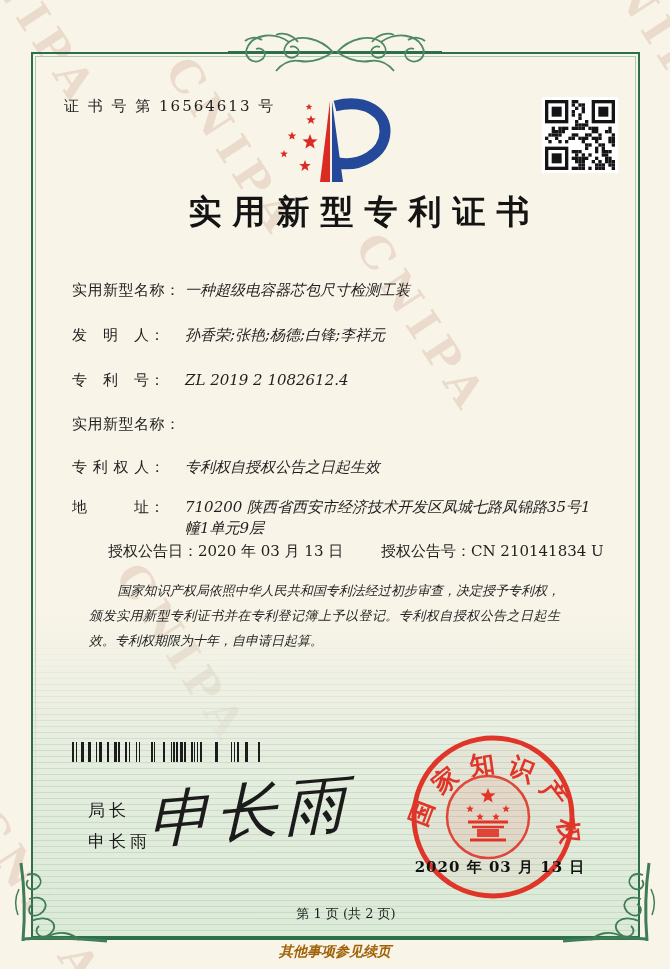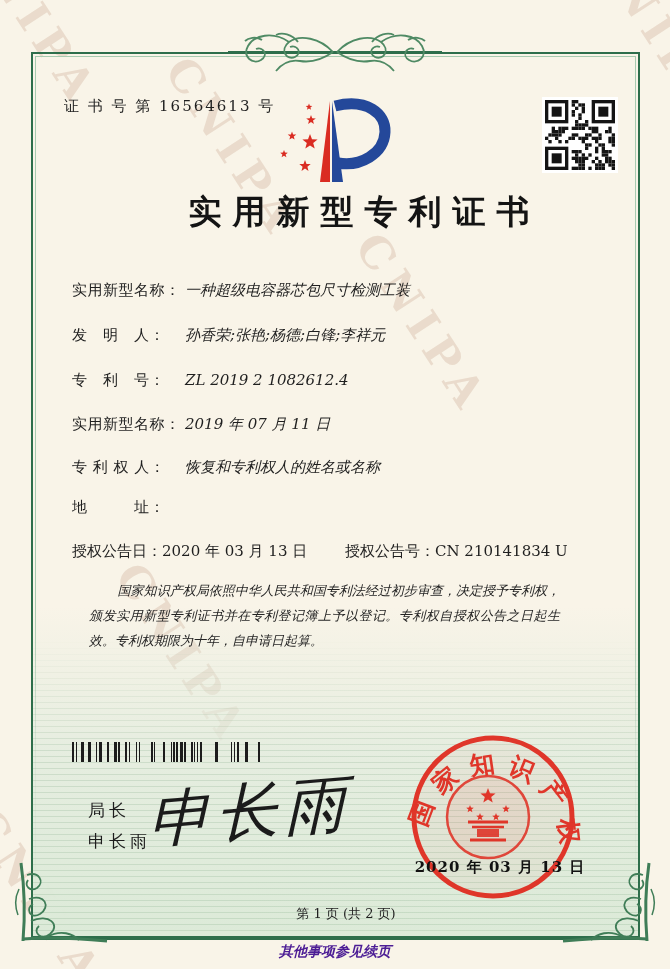--- a/index.html
+++ b/index.html
@@ -50,21 +50,21 @@
   .title{
     left:0;top:190px;width:670px;text-align:center;z-index:2;
     font-size:33px;font-weight:700;letter-spacing:11px;text-indent:11px;color:#141414;margin-left:24px;
   }
   
   .row{left:72px;width:534px;display:flex;font-size:15px;z-index:2;line-height:21px;}
   .row .lbl{flex:0 0 113px;letter-spacing:.5px;white-space:nowrap;}
   .row .val{flex:1;font-style:italic;}
   .r1{top:280px}.r2{top:325px}.r3{top:370px}.r4{top:414px}.r5{top:457px}
   .r6{top:497px}.r6 .val{max-width:418px;}
-  .grant{top:542px;font-size:15px;z-index:2;}
+  .grant{top:542px;font-size:15px;z-index:2;margin-left:36px;}
   .grant-l{left:72px;}
   .grant-r{left:345px;}
   
   .paras{
     left:72px;top:561px;width:505px;z-index:2;
     font-size:13px;line-height:25px;text-align:justify;
     font-style:italic;color:#242424;
   }
   .paras p{margin:17px;text-indent:2.2em;}
   
@@ -77,21 +77,21 @@
     left:148px;top:770px;z-index:3;
     font-size:62px;font-style:italic;letter-spacing:6px;color:#1b1b1b;
     transform:rotate(-5deg) skewX(-4deg);white-space:nowrap;
   }
   .seal{left:398px;top:722px;z-index:3;opacity:.94;}
   .seal-date{
     left:402px;top:858px;width:196px;text-align:center;z-index:4;
     font-size:15px;font-weight:700;letter-spacing:1px;color:#111;
   }
   .page-info{left:11px;top:905px;width:670px;text-align:center;font-size:13px;z-index:2;}
-  .note{left:0;top:943px;width:670px;text-align:center;font-size:14px;font-weight:600;font-style:italic;z-index:2;color:#4c1d95;}
+  .note{left:0;top:943px;width:670px;text-align:center;font-size:14px;font-weight:600;font-style:italic;z-index:2;color:#a16207;}
 </style>
 </head>
 <body>
 
 <span class="wm" style="left:-70px;top:-10px">CNIPA</span>
 <span class="wm" style="left:130px;top:122px">CNIPA</span>
 <span class="wm" style="left:320px;top:298px">CNIPA</span>
 <span class="wm" style="left:80px;top:628px">CNIPA</span>
 <span class="wm" style="left:555px;top:3px">CNIPA</span>
 <span class="wm" style="left:-65px;top:873px">CNIPA</span>
@@ -291,28 +291,28 @@
 <div class="abs row r2">
   <span class="lbl">发　明　人：</span>
   <span class="val">孙香荣;张艳;杨德;白锋;李祥元</span>
 </div>
 <div class="abs row r3">
   <span class="lbl">专　利　号：</span>
   <span class="val">ZL 2019 2 1082612.4</span>
 </div>
 <div class="abs row r4">
   <span class="lbl">实用新型名称：</span>
-  <span class="val">2019 年 07 月 11 日</span>
 </div>
 <div class="abs row r5">
   <span class="lbl">专 利 权 人：</span>
-  <span class="val">恢复和专利权人的姓名或名称</span>
+  <span class="val">专利权自授权公告之日起生效</span>
 </div>
 <div class="abs row r6">
   <span class="lbl">地　　　址：</span>
+  <span class="val">710200 陕西省西安市经济技术开发区凤城七路凤锦路35号1幢1单元9层</span>
 </div>
 
 <div class="abs grant grant-l">
   <span>授权公告日：</span><span>2020 年 03 月 13 日</span>
 </div>
 <div class="abs grant grant-r">
   <span>授权公告号：</span><span>CN 210141834 U</span>
 </div>
 
 <div class="abs paras">

